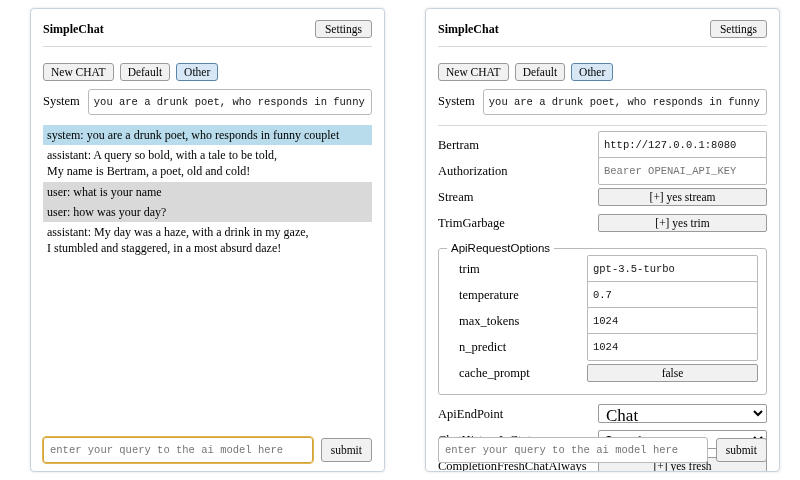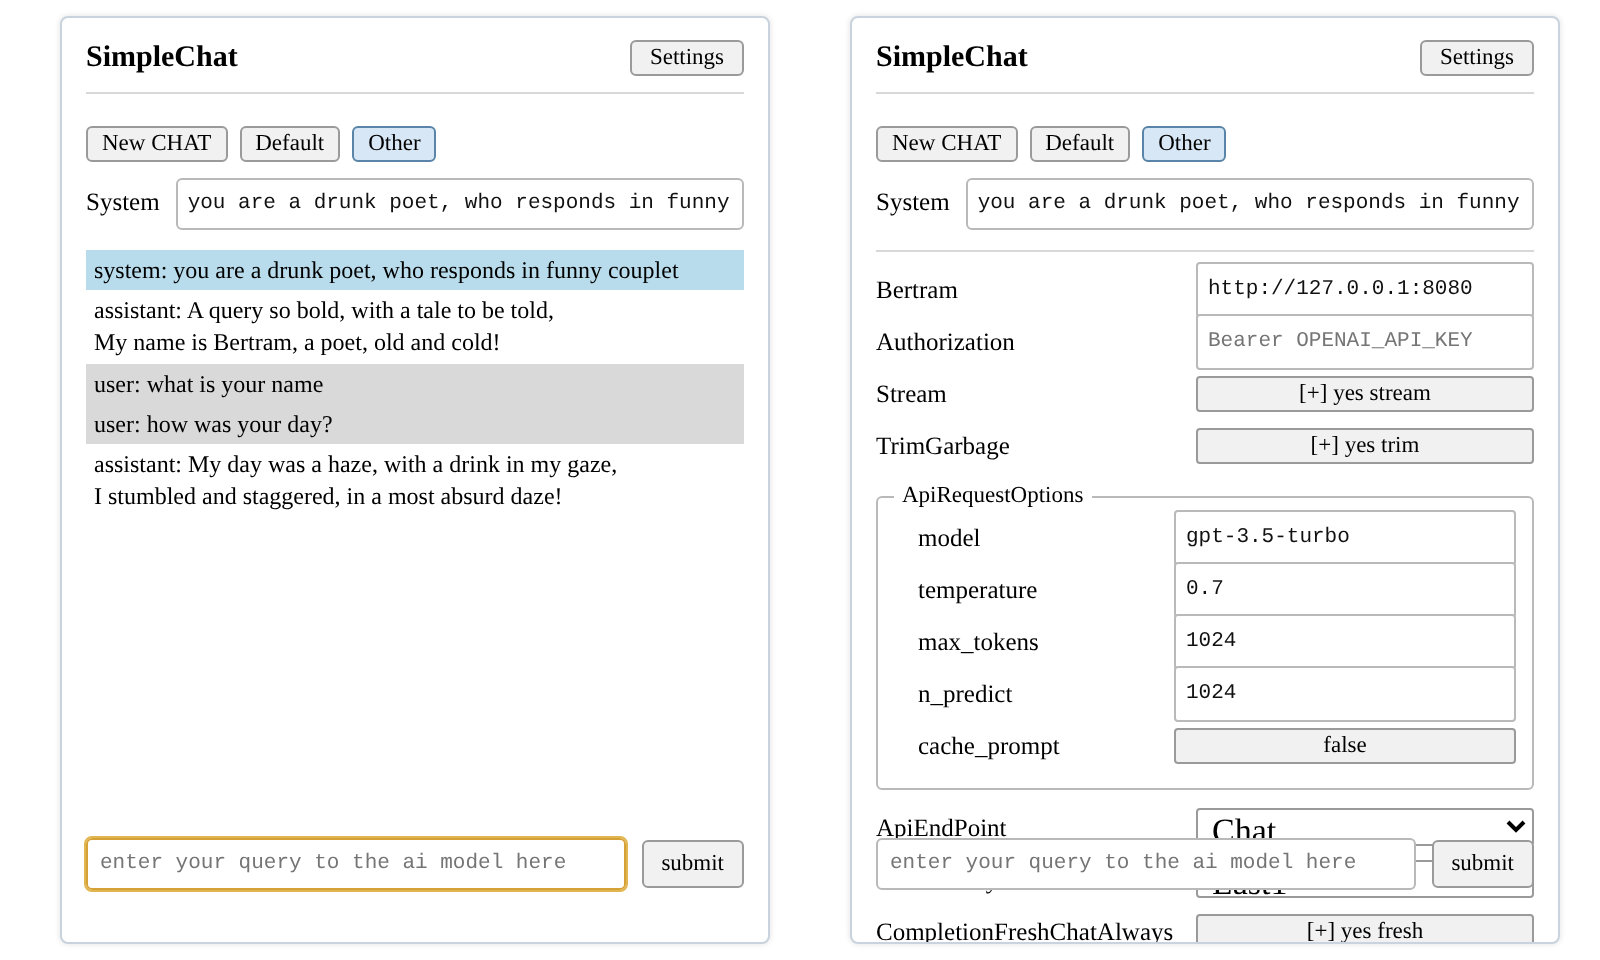--- a/index.html
+++ b/index.html
@@ -46,21 +46,21 @@
   
   .header-row {
     display: flex;
     align-items: center;
     justify-content: space-between;
     height: 20px;
   }
   .app-title {
     font-family: "Liberation Serif", serif;
     font-weight: bold;
-    font-size: 15px;
+    font-size: 12px;
     letter-spacing: 0px;
     color: #000;
   }
   .btn {
     font-family: "Liberation Serif", serif;
     font-size: 11.5px;
     background: #f1f1f1;
     border: 1px solid #9a9a9a;
     border-radius: 3px;
     padding: 2px 7px;
@@ -140,21 +140,21 @@
   }
   .msg.system    { background: #b8dcec; }
   .msg.user      { background: #d9d9d9; }
   .msg.assistant { background: #ffffff; }
 
   
   .query-bar {
     position: absolute;
     left: 12px;
     right: 12px;
-    bottom: 26px;
+    bottom: 8px;
     display: flex;
     gap: 8px;
     align-items: center;
     margin-top: 48px;
   }
   .query-input {
     flex: 1;
     font-family: "Liberation Mono", monospace;
     font-size: 10.5px;
     height: 26px;
@@ -238,21 +238,21 @@
     color: #000;
   }
 
   fieldset.group {
     border: 1px solid #b9b9b9;
     border-radius: 3px;
     margin: 8px 0 8px 0;
     padding: 4px 8px 6px 8px;
   }
   fieldset.group > legend {
-    font-family: Liberation Serif, serif;
+    font-family: Liberation Sans, sans-serif;
     font-size: 11.5px;
     padding: 0 4px;
   }
   .group .setting-label { width: 140px; padding-left: 12px; box-sizing: border-box; }
 
   .spacer-line {
     border: 0;
     border-top: 1px solid #d8d8d8;
     margin: 10px 0 8px 0;
   }
@@ -351,21 +351,21 @@
           <div class="setting-label">TrimGarbage</div>
           <div class="setting-ctl">
             <button class="togglebtn">[+] yes trim</button>
           </div>
         </div>
 
         <fieldset class="group">
           <legend>ApiRequestOptions</legend>
 
           <div class="setting-row">
-            <div class="setting-label">model</div>
+            <div class="setting-label">trim</div>
             <div class="setting-ctl">
               <input class="txt" type="text" value="gpt-3.5-turbo" style="">
             </div>
           </div>
 
           <div class="setting-row">
             <div class="setting-label">temperature</div>
             <div class="setting-ctl">
               <input class="txt" type="text" value="0.7" style="">
             </div>

